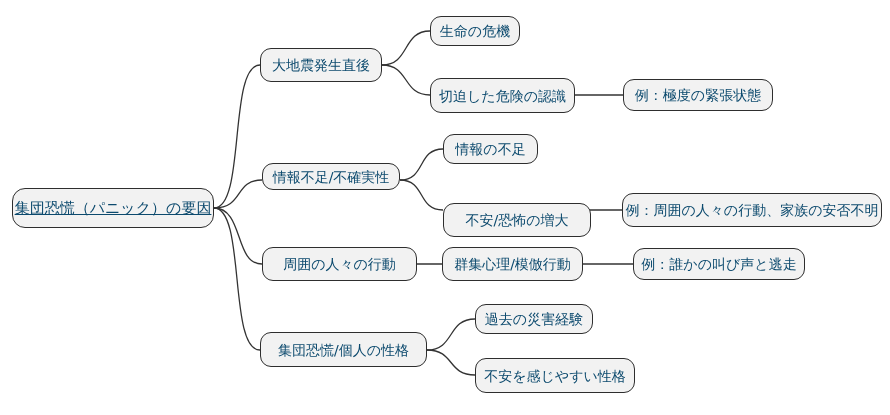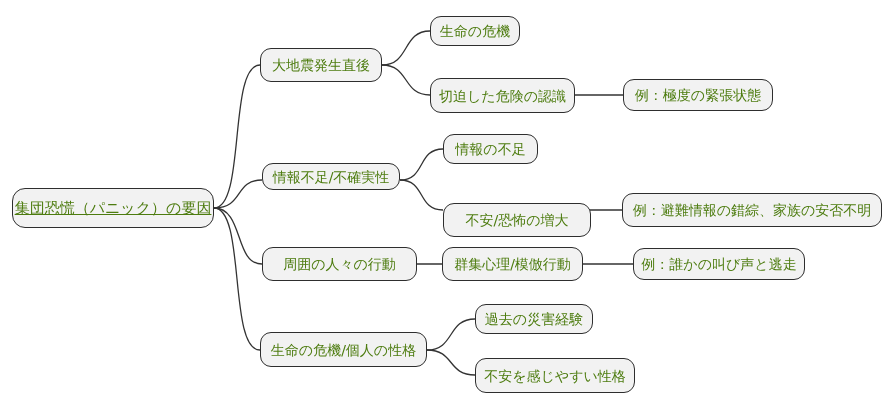--- a/index.html
+++ b/index.html
@@ -27,21 +27,21 @@
   .node {
     position: absolute;
     box-sizing: border-box;
     display: flex;
     align-items: center;
     justify-content: center;
     background: #f2f2f2;
     border: 1.5px solid #2e2e2e;
     border-radius: 11px;
     font-size: 14px;
-    color: #4d7c0f;
+    color: #0c4a6e;
     white-space: nowrap;
     line-height: 1;
     padding: 0 4px;
   }
   .node.root { font-size: 15px; border-radius: 13px; text-decoration: underline; }
 </style>
 </head>
 <body>
 
 <div class="canvas">
@@ -70,35 +70,35 @@
   </svg>
 
   <div class="node root" style="left:12px; top:188px; width:202px; height:40px;">集団恐慌（パニック）の要因</div>
 
   <div class="node" style="left:260px; top:48px; width:122px; height:34px;">大地震発生直後</div>
 
   <div class="node" style="left:262px; top:163px; width:138px; height:27px;">情報不足/不確実性</div>
 
   <div class="node" style="left:262px; top:247px; width:155px; height:34px;">周囲の人々の行動</div>
 
-  <div class="node" style="left:260px; top:332px; width:167px; height:35px;">生命の危機/個人の性格</div>
+  <div class="node" style="left:260px; top:332px; width:167px; height:35px;">集団恐慌/個人の性格</div>
 
   <div class="node" style="left:430px; top:16px; width:90px; height:30px;">生命の危機</div>
 
   <div class="node" style="left:430px; top:78px; width:145px; height:35px;">切迫した危険の認識</div>
 
   <div class="node" style="left:443px; top:134px; width:95px; height:30px;">情報の不足</div>
 
   <div class="node" style="left:443px; top:203px; width:148px; height:34px;">不安/恐怖の増大</div>
 
   <div class="node" style="left:442px; top:247px; width:141px; height:34px;">群集心理/模倣行動</div>
 
   <div class="node" style="left:475px; top:304px; width:118px; height:30px;">過去の災害経験</div>
 
   <div class="node" style="left:475px; top:358px; width:160px; height:35px;">不安を感じやすい性格</div>
 
   <div class="node" style="left:623px; top:79px; width:150px; height:32px;">例：極度の緊張状態</div>
 
-  <div class="node" style="left:622px; top:193px; width:260px; height:34px;">例：避難情報の錯綜、家族の安否不明</div>
+  <div class="node" style="left:622px; top:193px; width:260px; height:34px;">例：周囲の人々の行動、家族の安否不明</div>
 
   <div class="node" style="left:633px; top:248px; width:172px; height:32px;">例：誰かの叫び声と逃走</div>
 
 </div>
 
 </body></html>

